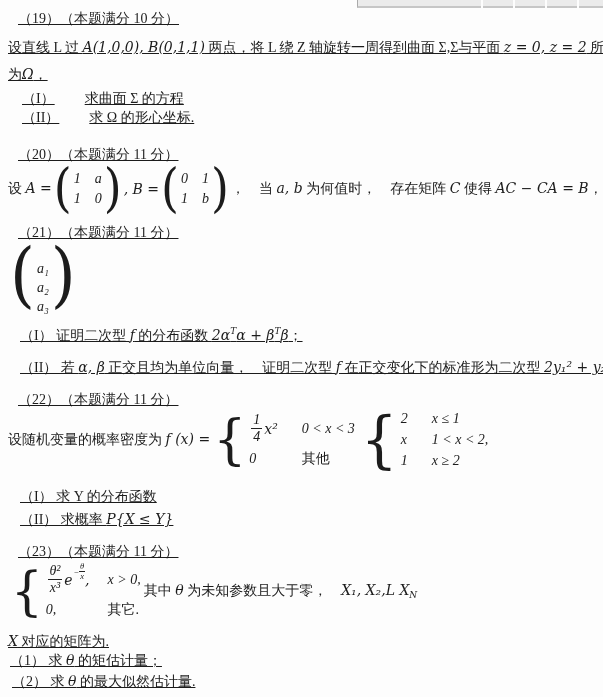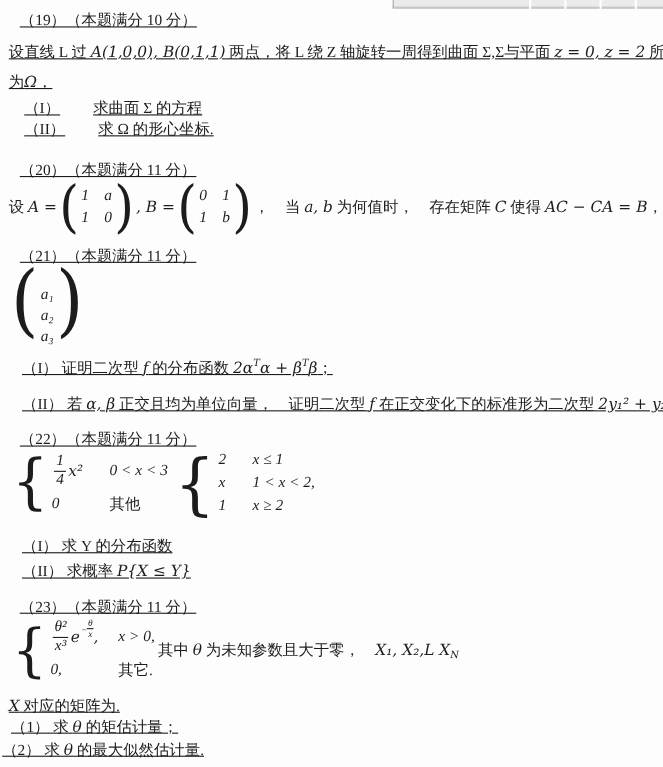--- a/index.html
+++ b/index.html
@@ -101,20 +101,21 @@
     </span>
     <span class="paren" style="font-size:64px">)</span>
   </span>
 
 </div>
 <div class="line" style="left:20px;top:326px"><span class="seg-cn">（I） 证明二次型 </span><span class="seg-math">f</span><span class="seg-cn"> 的分布函数 </span><span class="seg-math">2α</span><span class="seg-sup">T</span><span class="seg-math">α + β</span><span class="seg-sup">T</span><span class="seg-math">β</span><span class="seg-cn">；</span></div>
 <div class="line" style="left:20px;top:359px"><span class="seg-cn">（II） 若 </span><span class="seg-math">α, β</span><span class="seg-cn"> 正交且均为单位向量，　证明二次型 </span><span class="seg-math">f</span><span class="seg-cn"> 在正交变化下的标准形为二次型 </span><span class="seg-math">2y₁² + y₂²</span></div>
 
 <div class="line" style="left:18px;top:391px">（22）（本题满分 11 分）</div>
 <div class="fline" style="left:8px;top:408px;height:64px">
+  <span><span class="seg-cn">设随机变量的概率密度为 </span><span class="seg-math">f (x) =</span></span>
   <span class="cases">
     <span class="lbrace" style="font-size:52px">{</span>
     <span class="crows">
       <span class="vcell">
         <span class="frac">
           <span class="num">1</span>
           <span class="den">4</span>
         </span>
         <span class="seg-math">x²</span>
       </span>
@@ -160,13 +161,13 @@
       </span>
       <span class="ccell">x &gt; 0,</span>
       <span class="vcell">0,</span>
       <span class="ccell cn">其它.</span>
     </span>
   </span>
   <span><span class="seg-cn">其中 </span><span class="seg-math">θ</span><span class="seg-cn"> 为未知参数且大于零，　</span><span class="seg-math">X₁, X₂,L  X</span><span class="seg-sub">N</span></span>
 </div>
 <div class="line" style="left:8px;top:633px"><span class="seg-math">X</span><span class="seg-cn"> 对应的矩阵为.</span></div>
 <div class="line" style="left:10px;top:652px"><span class="seg-cn">（1） 求 </span><span class="seg-math">θ</span><span class="seg-cn"> 的矩估计量；</span></div>
-<div class="line" style="left:2px;top:673px"><span class="seg-cn">（2） 求 </span><span class="seg-math">θ</span><span class="seg-cn"> 的最大似然估计量.</span></div>
+<div class="line" style="left:12px;top:673px"><span class="seg-cn">（2） 求 </span><span class="seg-math">θ</span><span class="seg-cn"> 的最大似然估计量.</span></div>
 
 </body></html>

